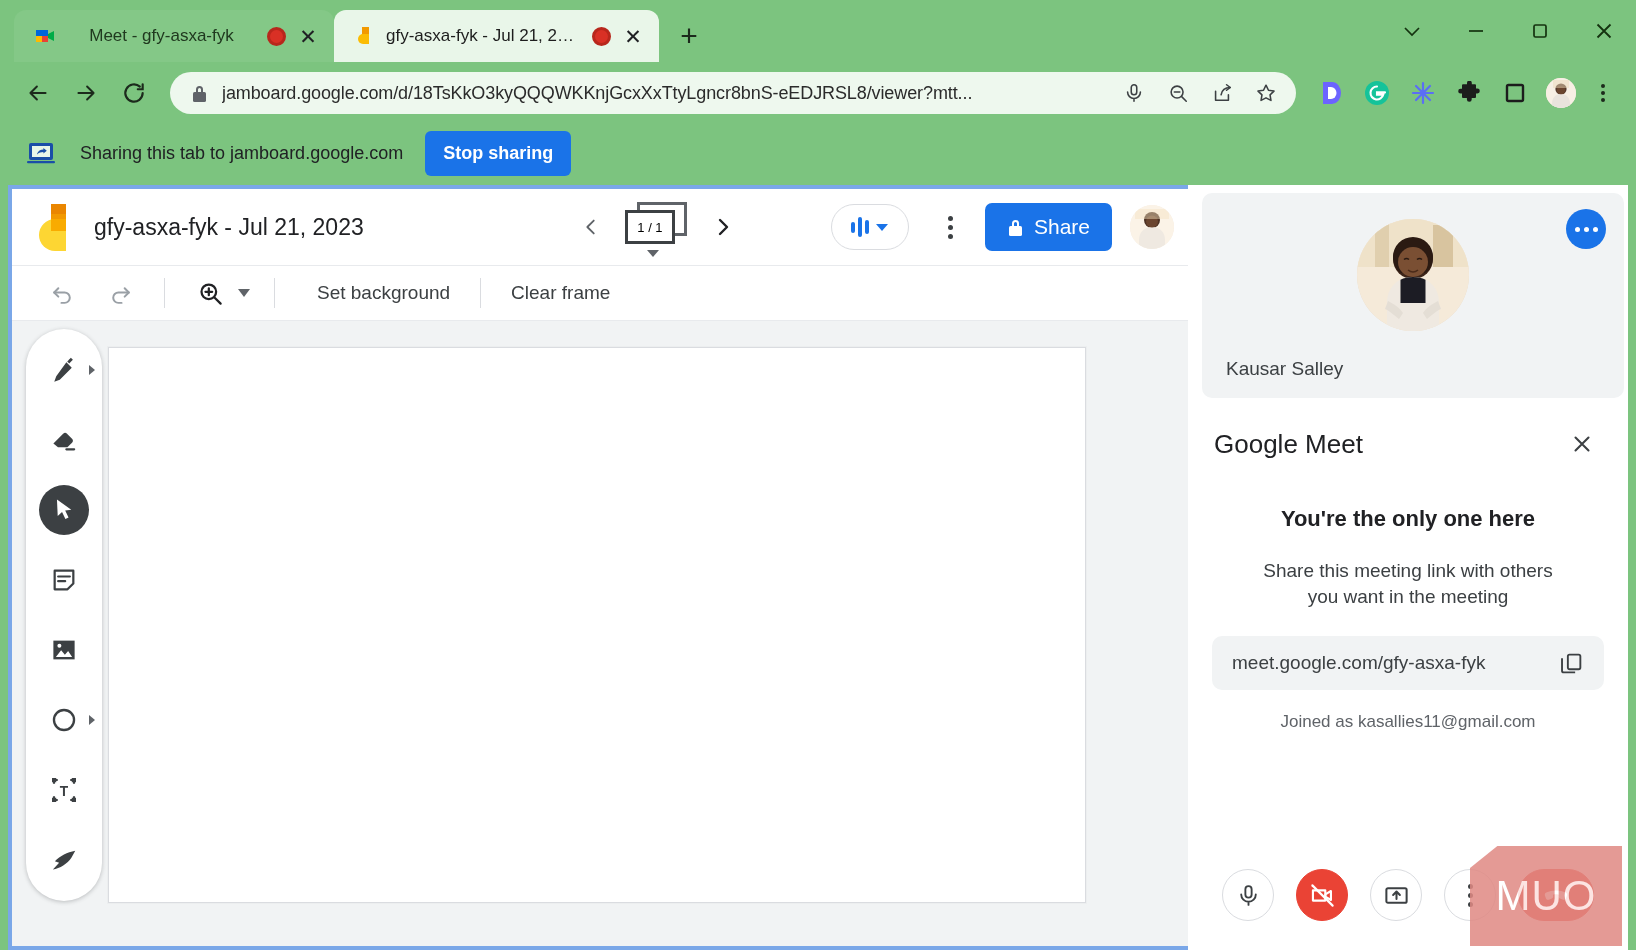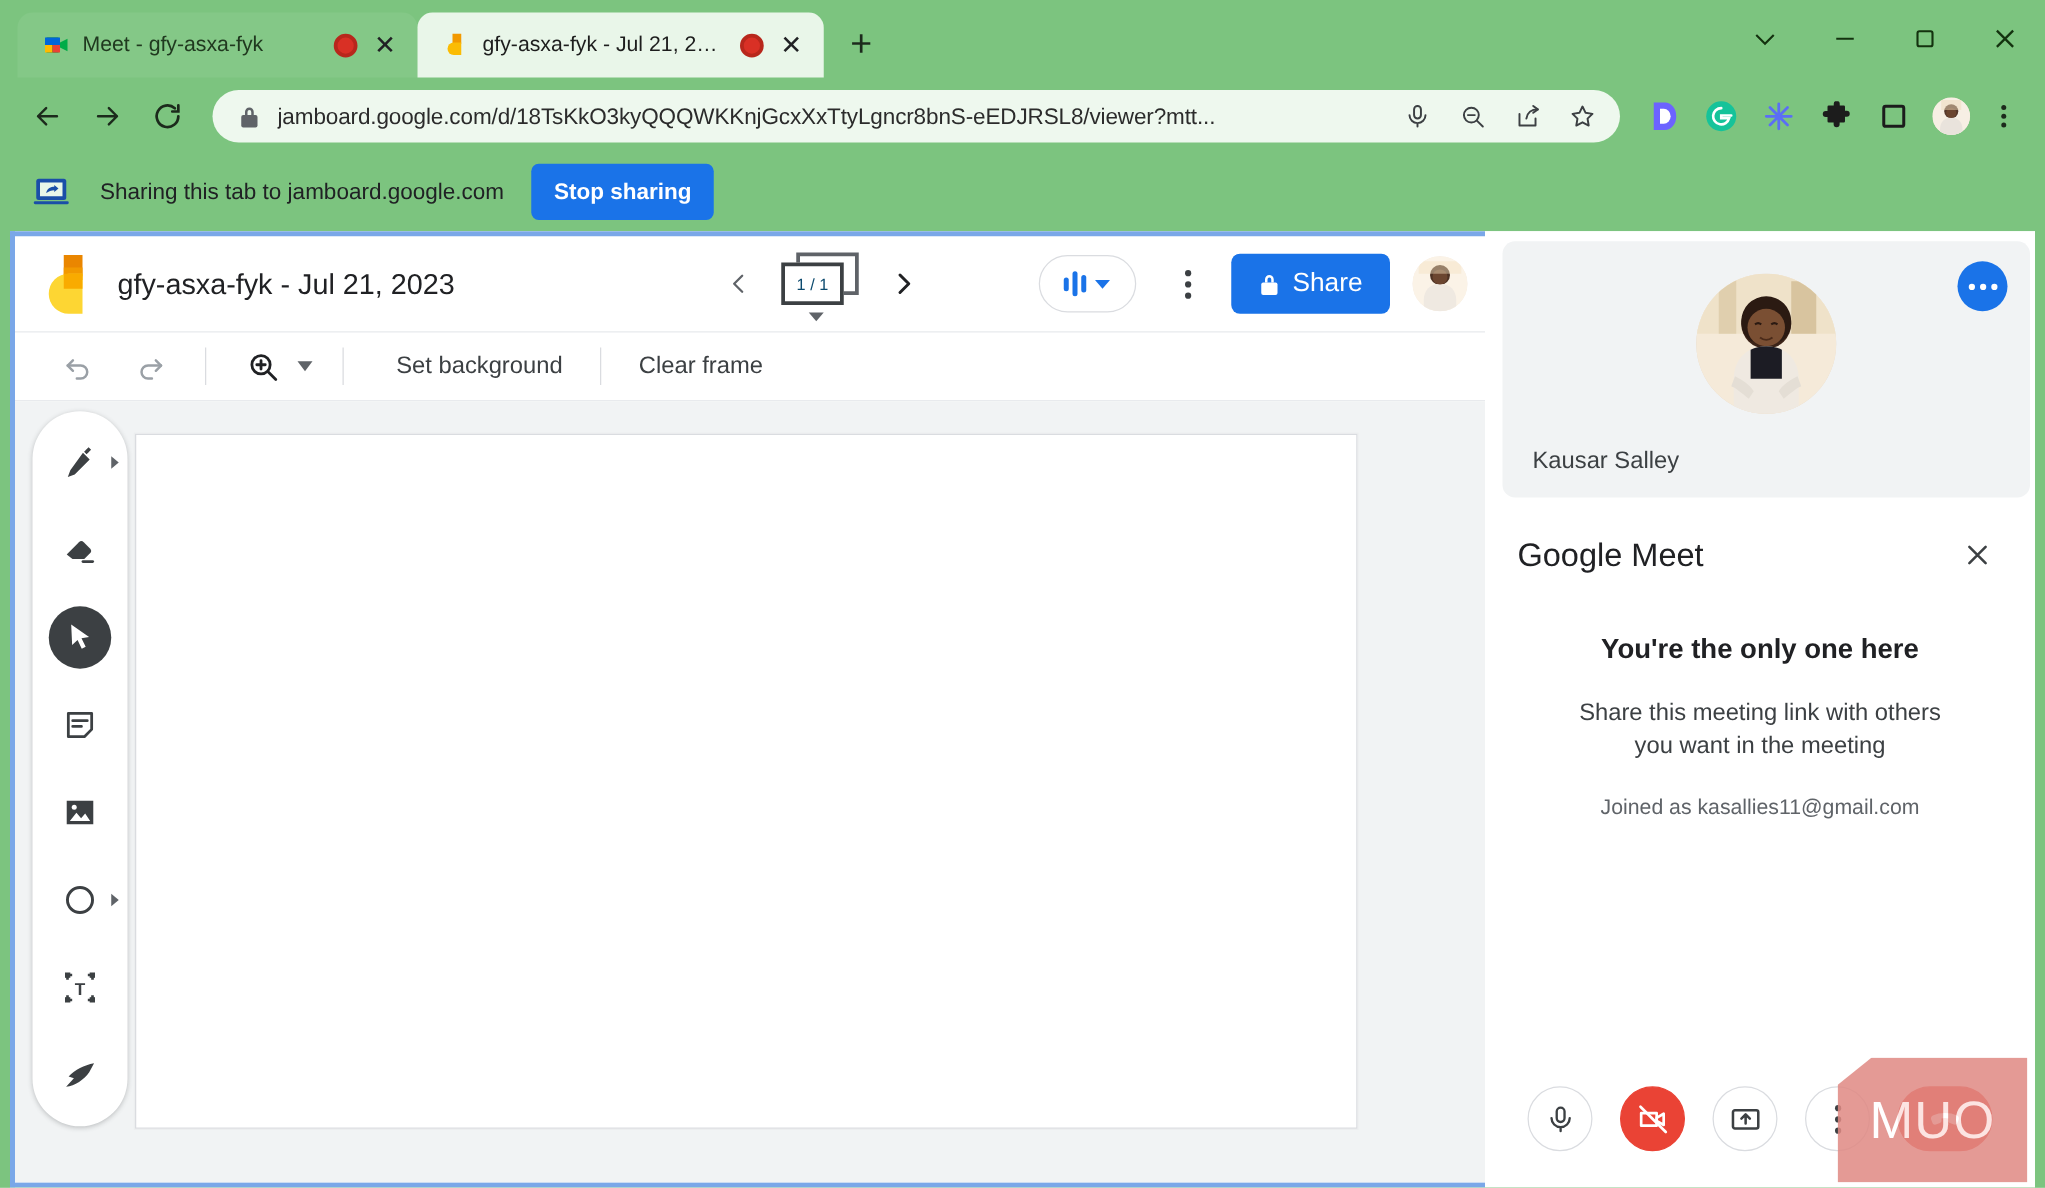--- a/index.html
+++ b/index.html
@@ -35,21 +35,21 @@
     font-size: 17px;
     color: #1d1d1d;
     position: relative;
     max-width: 330px;
   }
   .tab.inactive { background: #84c887; color: #20391f; }
   .tab.active { background: #e9f6e9; color: #1d1d1d; }
   .tab-favicon { width: 22px; height: 22px; flex: 0 0 22px; position: relative; }
   .tab-title {
     white-space: nowrap; overflow: hidden; text-overflow: ellipsis;
-    flex: 1 1 auto; font-size: 17px;
+    flex: 1 1 auto; font-size: 17px; text-align: center;
   }
   .rec-dot {
     width: 19px; height: 19px; border-radius: 50%;
     background: #d93025; border: 3px solid #b8271c;
     flex: 0 0 19px;
   }
   .tab-close {
     width: 24px; height: 24px; flex: 0 0 24px;
     display: flex; align-items: center; justify-content: center;
     font-size: 21px; line-height: 1; color: #202124; font-weight: 400;
@@ -185,21 +185,21 @@
     position: absolute; left: 12px; top: 0;
     width: 50px; height: 34px;
     border: 3px solid #5f6368;
   }
   .fc-front {
     position: absolute; left: 0; top: 8px;
     width: 50px; height: 34px;
     border: 3px solid #3c4043;
     background: #fff;
     display: flex; align-items: center; justify-content: center;
-    font-size: 13px; color: #0c4a6e;
+    font-size: 13px; color: #000000;
   }
   .fc-caret {
     position: absolute; left: 22px; top: 48px;
     width: 0; height: 0;
     border-left: 6px solid transparent;
     border-right: 6px solid transparent;
     border-top: 7px solid #5f6368;
   }
   .audio-pill {
     height: 46px; min-width: 78px;
@@ -808,20 +808,29 @@
         <span class="meet-close">
           <svg width="26" height="26" viewBox="0 0 24 24" stroke="#3c4043" stroke-width="1.9" stroke-linecap="round">
               <path d="M6 6l12 12M18 6L6 18"></path>
             </svg>
         </span>
       </div>
 
       <div class="meet-center">
         <div class="meet-h2">You're the only one here</div>
         <div class="meet-sub">Share this meeting link with others you want in the meeting</div>
+        <div class="meet-linkbox">
+          <span class="meet-linktext">meet.google.com/gfy-asxa-fyk</span>
+          <span>
+            <svg width="25" height="25" viewBox="0 0 24 24" fill="none" stroke="#3c4043" stroke-width="1.8" stroke-linejoin="round">
+              <rect x="8.5" y="3.5" width="12" height="14" rx="1.6"></rect>
+              <path d="M15.5 20.5h-11a1.6 1.6 0 0 1-1.6-1.6V7"></path>
+            </svg>
+          </span>
+        </div>
         <div class="meet-joined">Joined as kasallies11@gmail.com</div>
       </div>
 
       <div class="meet-controls">
         <span class="ctl">
           <svg width="25" height="25" viewBox="0 0 24 24" fill="none" stroke="#3c4043" stroke-width="1.8" stroke-linecap="round">
               <rect x="9" y="3" width="6" height="11" rx="3"></rect>
               <path d="M5 11a7 7 0 0 0 14 0M12 18v3"></path>
             </svg>
         </span>

